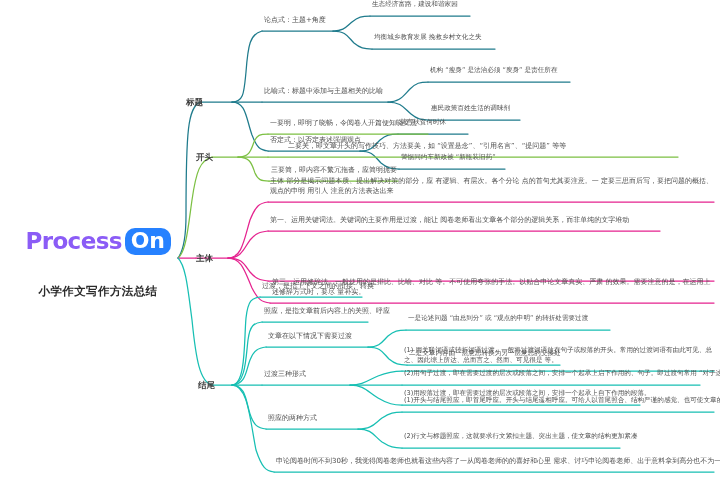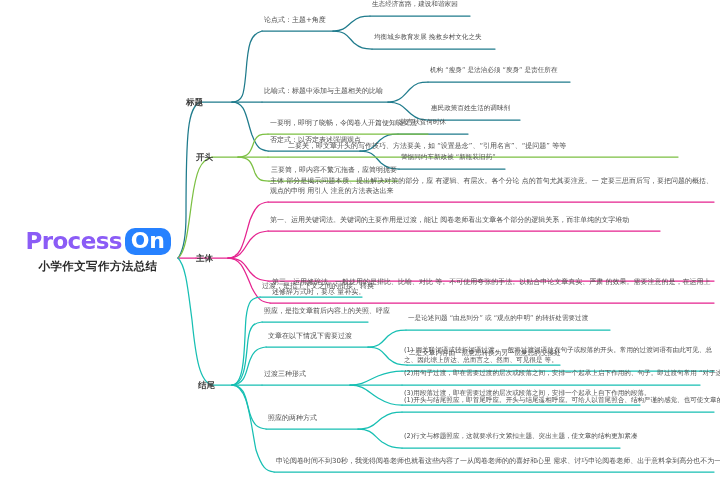--- a/index.html
+++ b/index.html
@@ -56,21 +56,21 @@
     font-family: "DejaVu Sans", "Liberation Sans", sans-serif;
     font-size: 22px;
     font-weight: bold;
     color: #ffffff;
     background: #2681ff;
     border-radius: 10px;
     padding: 2px 6px 3px 6px;
     letter-spacing: -0.3px;
   }
   .logo-subtitle {
-    margin-top: 4px;
+    margin-top: 29px;
     font-size: 11.5px;
     font-weight: bold;
     color: #2b2b2b;
     letter-spacing: 0.4px;
   }
 
   
   .node {
     position: absolute;
     font-size: 7px;

